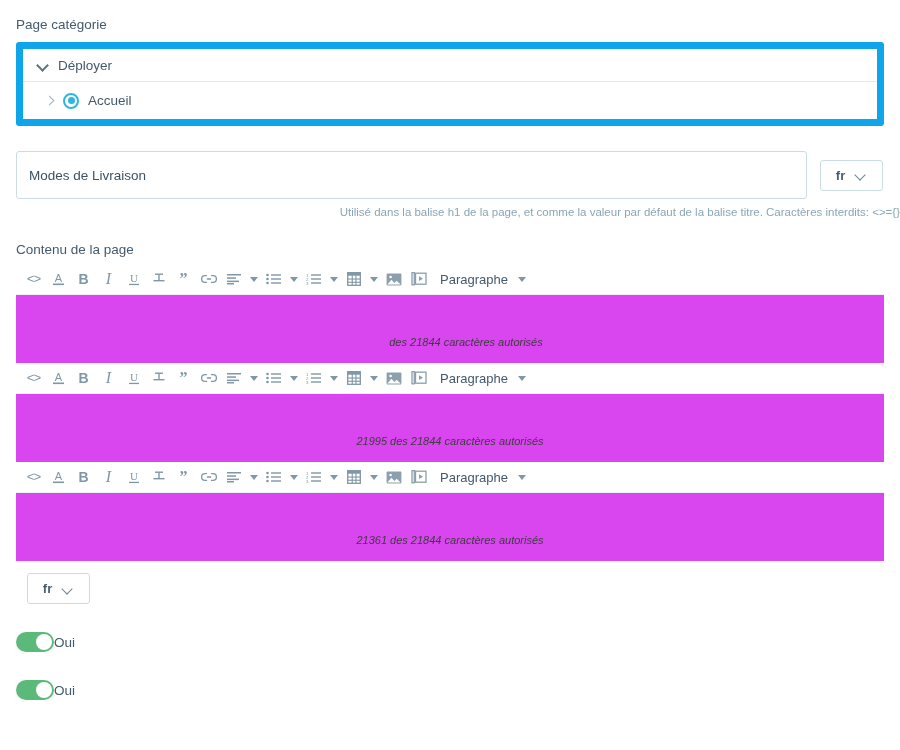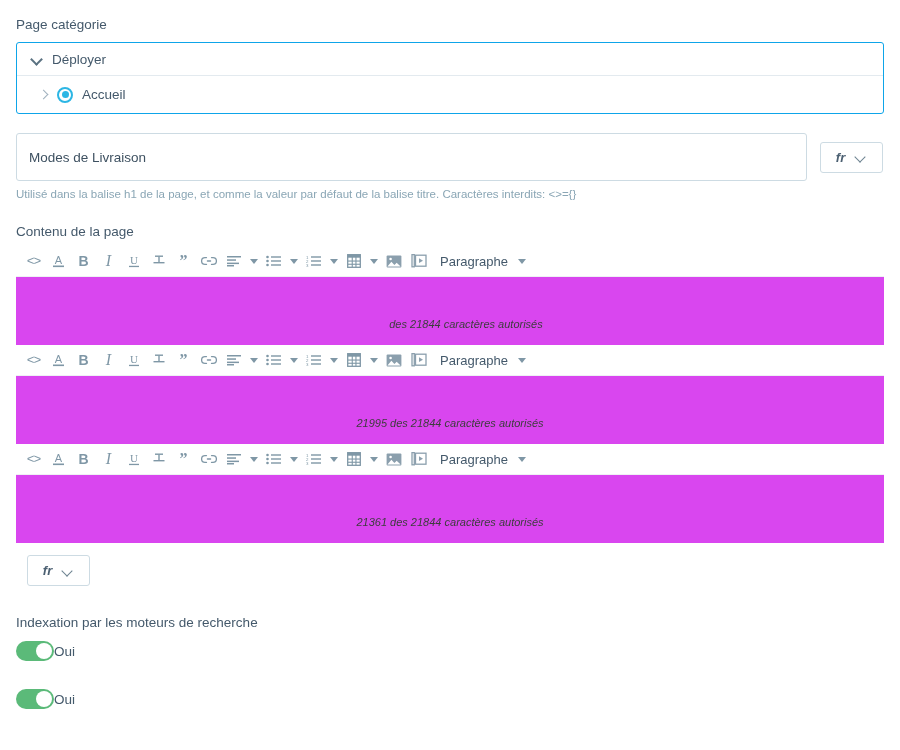--- a/index.html
+++ b/index.html
@@ -27,25 +27,25 @@
     color: #f1614a;
     font-size: 15px;
     line-height: 10px;
     margin-right: 7px;
     position: relative;
     top: 3px;
   }
 
   
   .cat-box {
-    border: 1px solid #0ea5e9;
+    border: 7px solid #0ea5e9;
     border-radius: 3px;
     background: #fff;
     width: 868px;
-    margin-bottom: 19px;
+    margin-bottom: 25px;
   }
   .cat-row {
     display: flex;
     align-items: center;
     height: 34px;
     padding: 0 0 0 14px;
   }
   .cat-row.top { border-bottom: 1px solid #e3eaef; height: 33px; }
   .cat-row.child { height: 37px; padding-left: 22px; }
 
@@ -123,40 +123,40 @@
     display: flex;
     align-items: center;
     justify-content: center;
     gap: 11px;
     cursor: pointer;
   }
   .lang-btn .lang-txt {
     font-size: 13px;
     font-weight: bold;
     color: #4c6072;
-    font-style: italic;
   }
   .caret {
     width: 11px; height: 8px;
     position: relative;
   }
   .caret::before {
     content: "";
     position: absolute;
     left: 0; top: 0;
     width: 7px; height: 7px;
     border-left: 1.7px solid #6d8391;
     border-bottom: 1.7px solid #6d8391;
     transform: rotate(-45deg);
   }
   .help-text {
     font-size: 11.5px;
     color: #8aa6b5;
     margin-top: 6px;
     line-height: 15px;
+    text-align: right;
   }
 
   
   .editors-label { margin-top: 21px; margin-bottom: 5px; }
   .editor-stack { width: 868px; }
 
   .editor-block { width: 100%; }
 
   .editor-toolbar {
     background: #ffffff;
@@ -633,21 +633,20 @@
   </div>
 
   <div class="bottom-lang">
     <div class="lang-btn">
       <span class="lang-txt">fr</span>
       <span class="caret"></span>
     </div>
   </div>
 
   <div class="toggle-section">
-    <div class="field-label">Indexation par les moteurs de recherche</div>
     <div class="toggle-row">
       <span class="switch"></span>
       <span class="switch-label">Oui</span>
     </div>
   </div>
 
   <div class="toggle-section">
     <div class="toggle-row">
       <span class="switch"></span>
       <span class="switch-label">Oui</span>

